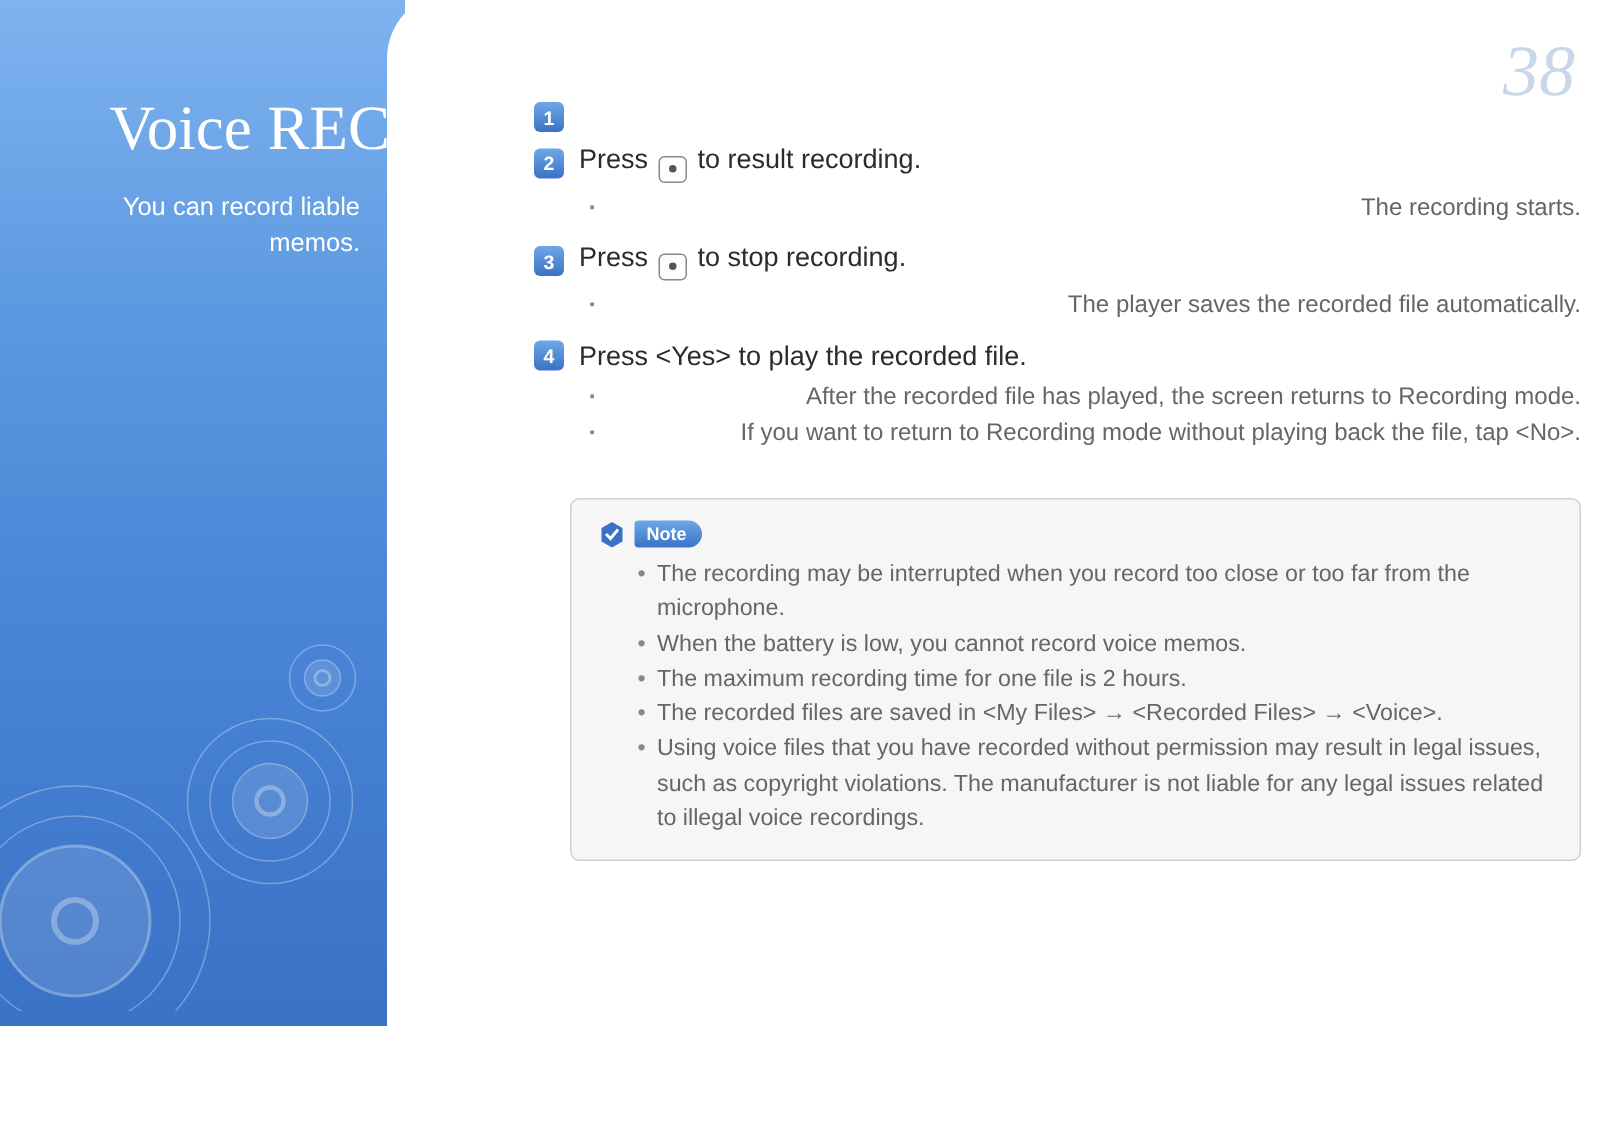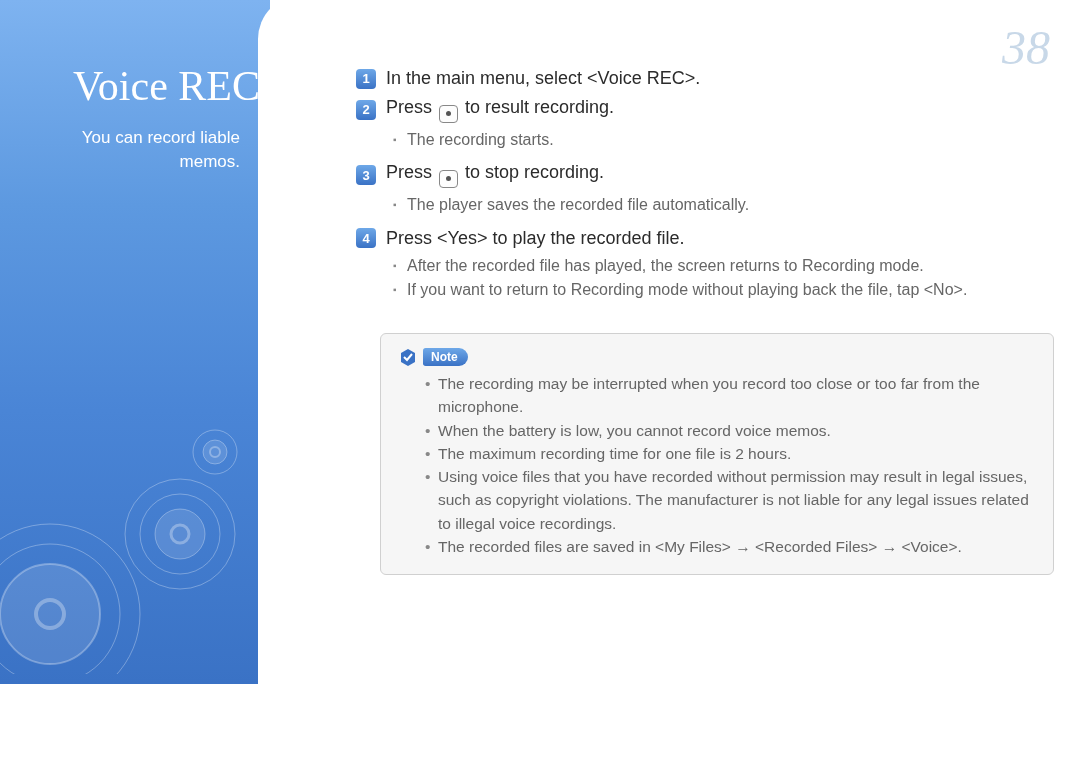--- a/index.html
+++ b/index.html
@@ -116,20 +116,21 @@
       list-style: none;
       padding-left: 37px;
       margin-bottom: 10px;
     }
     .sub-bullets li {
       font-size: 16px;
       color: #666;
       line-height: 1.55;
       position: relative;
       padding-left: 14px;
+      text-align: right;
     }
     .sub-bullets li::before {
       content: "▪";
       position: absolute;
       left: 0;
       color: #888;
       font-size: 10px;
       top: 4px;
     }
     .note-box {
@@ -200,23 +201,20 @@
     </g>
   </svg>
 </div>
 <div class="sidebar-curve"></div>
 
 <div class="content">
 
   <div class="step">
     <div class="step-head">
       <div class="step-num">1</div>
-      <div class="step-text">
-        <span>In the main menu, select &lt;Voice REC&gt;.</span>
-      </div>
     </div>
   </div>
 
   <div class="step">
     <div class="step-head">
       <div class="step-num">2</div>
       <div class="step-text">
         <span>Press </span><span class="rec-btn"></span><span> to result recording.</span>
       </div>
     </div>
@@ -257,18 +255,18 @@
           <path d="M2 5 L9 1 L16 5 L16 14 L9 18 L2 14 Z" fill="#3a72c5"></path>
           <path d="M5 9 L8 12 L13 6" stroke="#fff" stroke-width="2" fill="none"></path>
         </svg>
       </span>
       <span class="note-badge">Note</span>
     </div>
     <ul class="note-bullets">
       <li>The recording may be interrupted when you record too close or too far from the microphone.</li>
       <li>When the battery is low, you cannot record voice memos.</li>
       <li>The maximum recording time for one file is 2 hours.</li>
+      <li>The recorded files are saved in &lt;My Files&gt; → &lt;Recorded Files&gt; → &lt;Voice&gt;.</li>
       <li>Using voice files that you have recorded without permission may result in legal issues, such as copyright violations. The manufacturer is not liable for any legal issues related to illegal voice recordings.</li>
-      <li>The recorded files are saved in &lt;My Files&gt; → &lt;Recorded Files&gt; → &lt;Voice&gt;.</li>
     </ul>
   </div>
 
 </div>
 
 </body></html>

